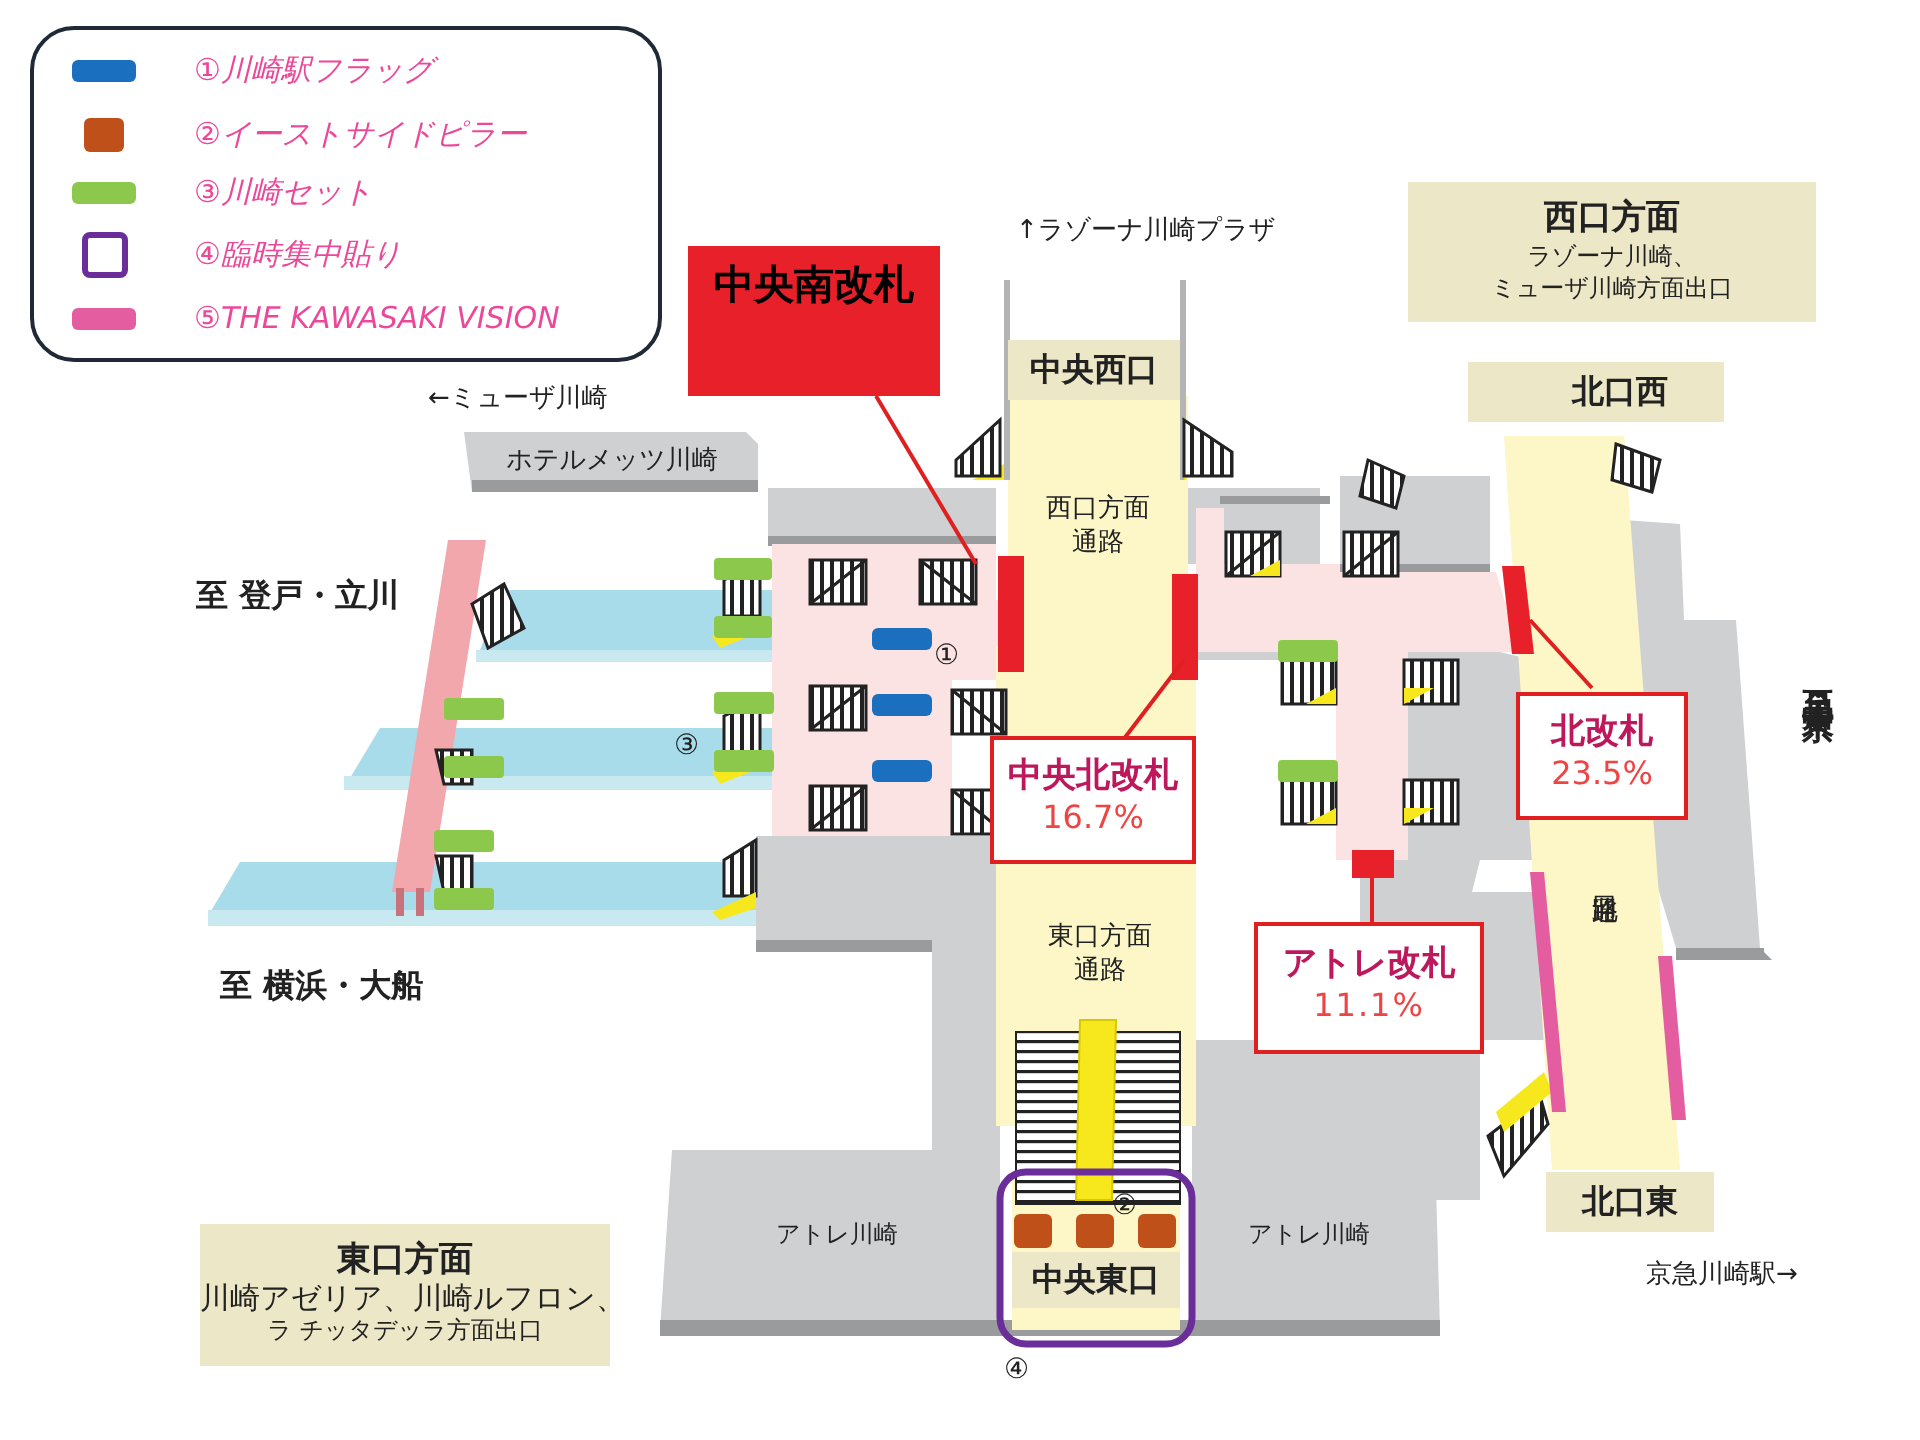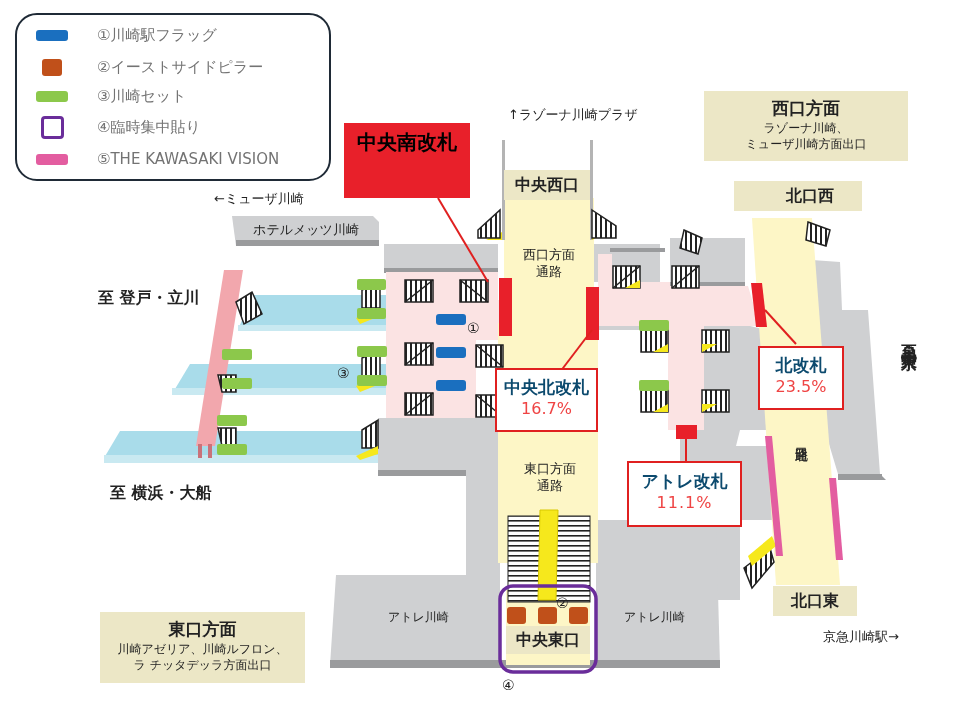--- a/index.html
+++ b/index.html
@@ -3,26 +3,26 @@
 <meta charset="utf-8">
 <style>
   html, body { margin:0; padding:0; }
   body { width:960px; height:720px; position:relative; background:#ffffff; overflow:hidden;
          font-family:"DejaVu Sans","Liberation Sans",sans-serif; color:#222; }
   #map { position:absolute; left:0; top:0; width:960px; height:720px; }
   .legend { position:absolute; left:15px; top:13px; width:316px; height:168px; border:2px solid #1f2a36;
             border-radius:22px; background:#fff; box-sizing:border-box; }
   .leg-row { position:absolute; left:18px; height:22px; display:flex; align-items:center; }
   .leg-sw { width:34px; display:flex; justify-content:center; margin-right:28px; }
-  .leg-txt { font-size:15px; color:#737373; white-space:nowrap; font-family:"DejaVu Sans",sans-serif; }
+  .leg-txt { font-size:15px; color:#ec4899; white-space:nowrap; font-family:"DejaVu Sans",sans-serif;font-style:italic; }
   .beige { background:#ece7c6; }
   .lbl { position:absolute; white-space:nowrap; text-align:center; }
   .bold { font-weight:bold; }
   .gate-box { position:absolute; background:#fff; border:2px solid #e02020; box-sizing:border-box; text-align:center; }
-  .gate-box .nm { font-weight:bold; color:#0c4a6e; display:block; }
+  .gate-box .nm { font-weight:bold; color:#be185d; display:block; }
   .gate-box .pc { display:block; color:#ef4444; }
   .vtext { writing-mode:vertical-rl; text-orientation:upright; }
 </style>
 </head>
 <body>
 
 <svg id="map" viewBox="0 0 960 720" xmlns="http://www.w3.org/2000/svg">
   <defs>
     <pattern id="stripesV" width="5" height="10" patternUnits="userSpaceOnUse">
       <rect width="5" height="10" fill="#fff"></rect>
@@ -307,15 +307,15 @@
 <div class="lbl" style="left:624px;top:609px;font-size:12px;">アトレ川崎</div>
 
 <div class="lbl" style="left:556px;top:595px;font-size:14px;">②</div>
 
 <div class="lbl beige bold" style="left:506px;top:626px;width:84px;height:28px;line-height:28px;font-size:16px;">中央東口</div>
 
 <div class="lbl" style="left:502px;top:677px;font-size:14px;">④</div>
 
 <div class="lbl beige" style="left:100px;top:612px;width:205px;height:71px;">
   <div class="bold" style="font-size:17px;margin-top:6px;">東口方面</div>
-  <div style="font-size:12px;line-height:16px;">川崎アゼリア、川崎ルフロン、</div>
+  <div style="font-size:15px;line-height:16px;">川崎アゼリア、川崎ルフロン、</div>
   <div style="font-size:12px;line-height:16px;">ラ チッタデッラ方面出口</div>
 </div>
 
 </body></html>

